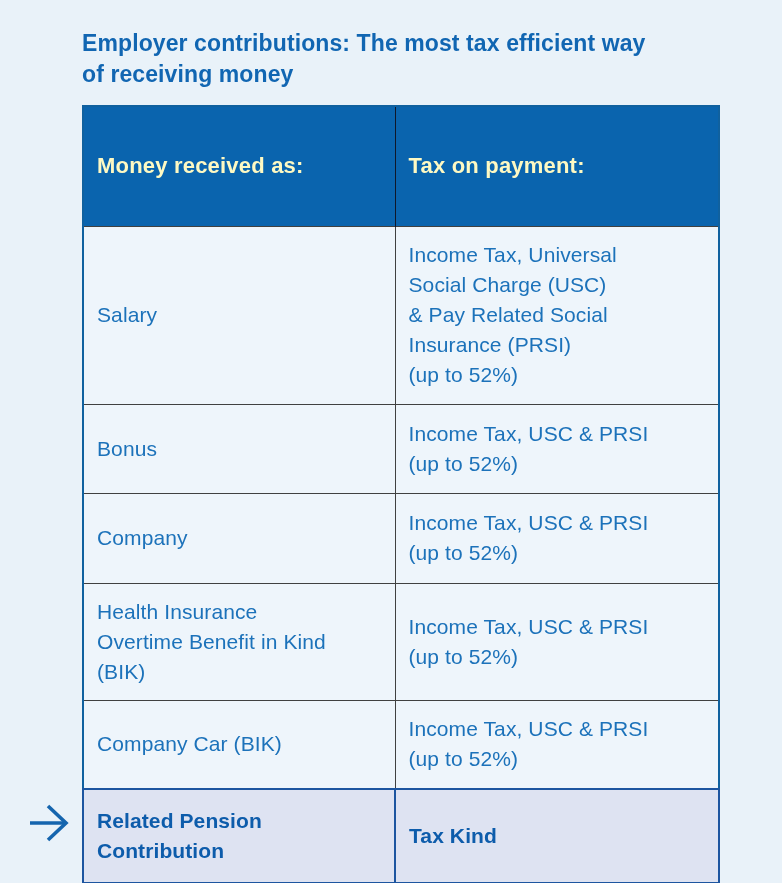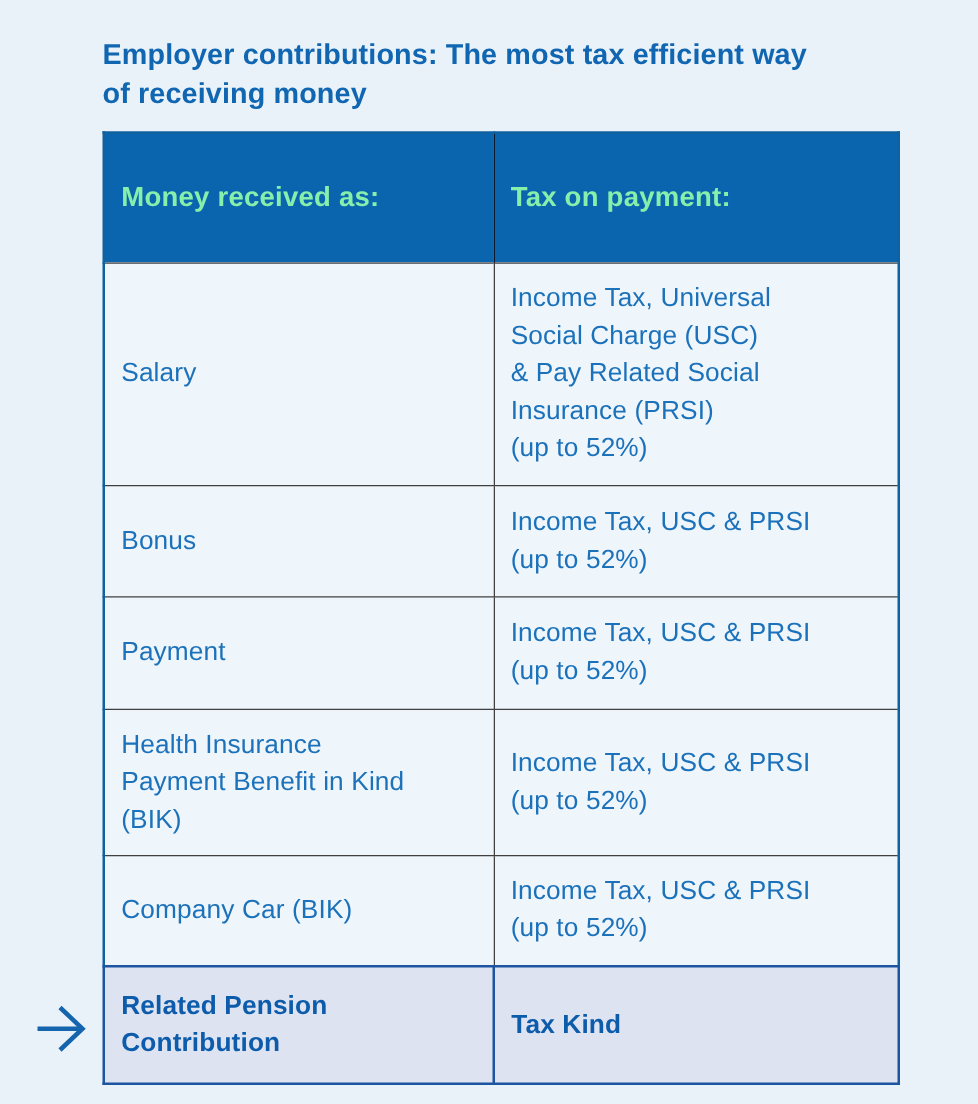--- a/index.html
+++ b/index.html
@@ -40,26 +40,26 @@
     border-collapse: collapse;
     table-layout: fixed;
     border: 2px solid #10619f;
   }
 
   col.c1 { width: 312px; }
   col.c2 { width: 324px; }
 
   th {
     background: #0a64ae;
-    color: #86efac;
+    color: #fef9c3;
     font-size: 22px;
     font-weight: bold;
     text-align: left;
     vertical-align: middle;
-    height: 104px;
+    height: 120px;
     padding: 6px 12px 6px 13px;
     letter-spacing: 0.2px;
   }
   th + th { border-left: 1px solid #0f172a; }
 
   td {
     background: #eef5fb;
     color: #1c72ba;
     font-size: 21px;
     line-height: 30px;
@@ -120,27 +120,27 @@
 &amp; Pay Related Social
 Insurance (PRSI)
 (up to 52%)</td>
       </tr>
       <tr>
         <td>Bonus</td>
         <td>Income Tax, USC &amp; PRSI
 (up to 52%)</td>
       </tr>
       <tr>
-        <td>Payment</td>
+        <td>Company</td>
         <td>Income Tax, USC &amp; PRSI
 (up to 52%)</td>
       </tr>
       <tr>
         <td>Health Insurance
-Payment Benefit in Kind
+Overtime Benefit in Kind
 (BIK)</td>
         <td>Income Tax, USC &amp; PRSI
 (up to 52%)</td>
       </tr>
       <tr>
         <td>Company Car (BIK)</td>
         <td>Income Tax, USC &amp; PRSI
 (up to 52%)</td>
       </tr>
       <tr class="highlight">

